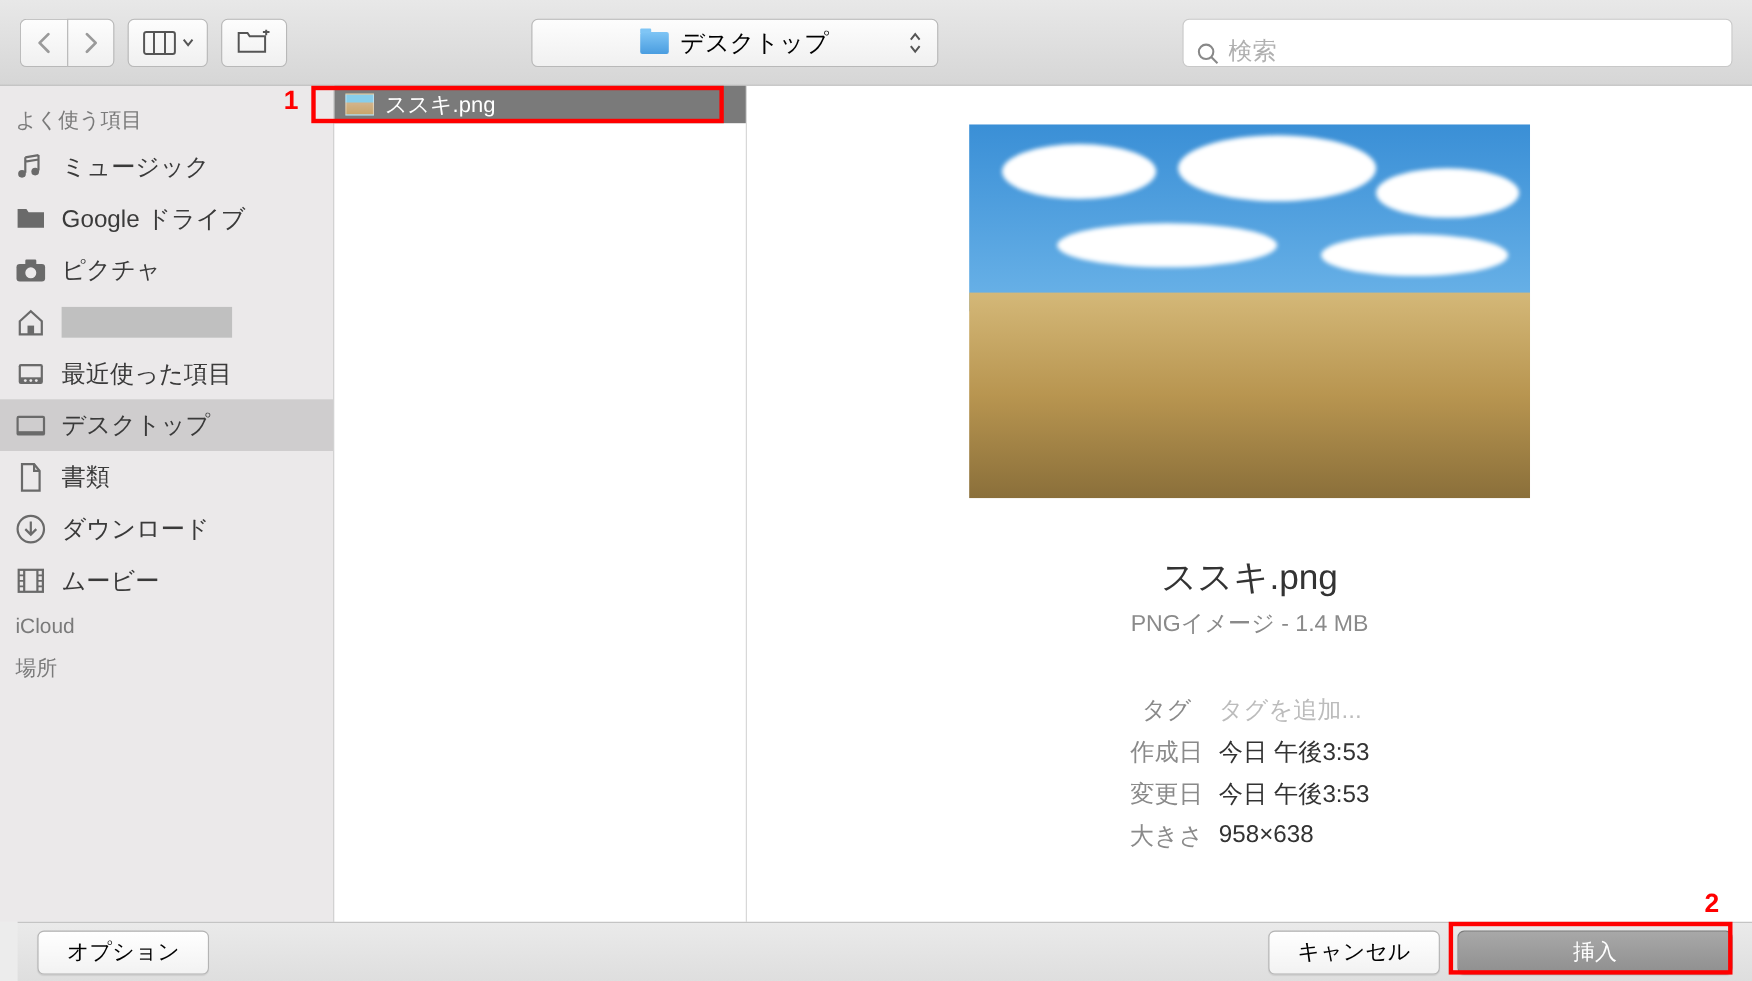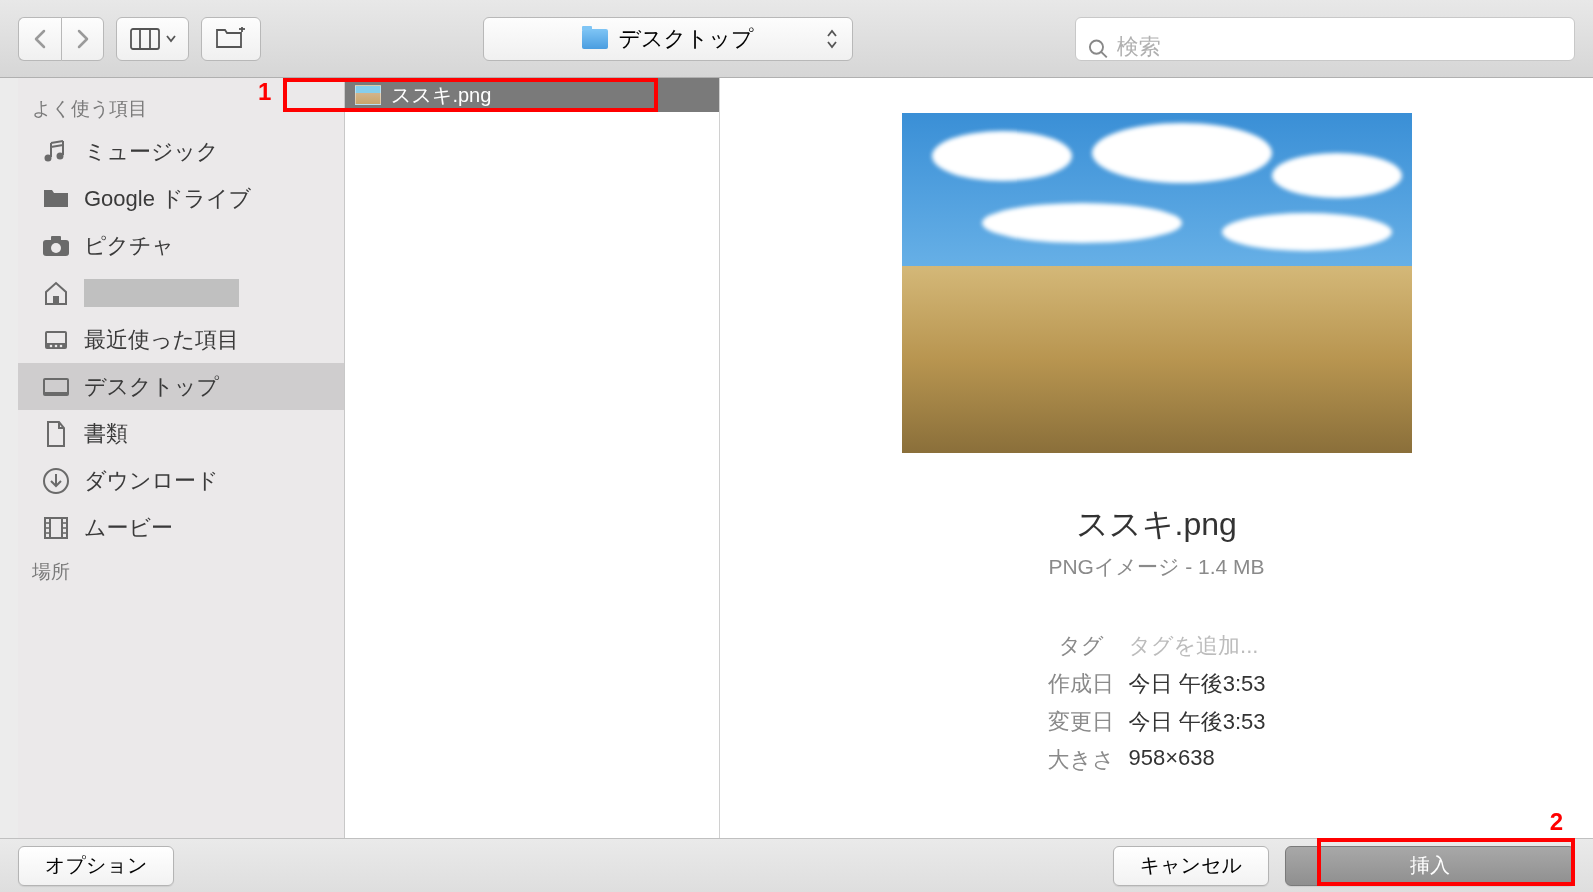--- a/index.html
+++ b/index.html
@@ -81,38 +81,37 @@
       color: #333;
     }
     .search-box input::placeholder { color: #b0b0b0; }
     
     .main-area {
       display: flex;
       height: 760px;
     }
     
     .sidebar {
-      width: 327px;
+      width: 304px;
       background: #ebe9ea;
       border-right: 1px solid #c8c8c8;
       padding-top: 10px;
       overflow-y: auto;
-      margin-left: 18px;
     }
     
     .sidebar-header {
       color: #7a7a7a;
       font-size: 19px;
       padding: 8px 14px 6px;
     }
     
     .sidebar-item {
       display: flex; align-items: center;
       height: 47px;
-      padding: 0 22px;
+      padding: 0 12px;
       gap: 12px;
       font-size: 22px;
       color: #3a3a3a;
       cursor: pointer;
     }
     .sidebar-item.selected { background: #cfcdce; }
     .sidebar-item.redacted .redact-box { background: #c0c0c0; width: 155px; height: 28px; }
     
     .sidebar-icon {
       width: 32px; height: 32px;
@@ -179,21 +178,21 @@
       column-gap: 14px;
       row-gap: 8px;
       font-size: 22px;
     }
     .meta-label { color: #8a8a8a; text-align: center; }
     .meta-value { color: #333; }
     .meta-value.placeholder { color: #bcbcbc; }
     
     .bottom-bar {
       position: absolute;
-      bottom: 0; left: 0; right: 0;
+      bottom: 0; left: 16px; right: 0;
       height: 54px;
       background: linear-gradient(to bottom, #eaeaea, #dedede);
       border-top: 1px solid #c0c0c0;
       display: flex;
       align-items: center;
       padding: 0 18px;
     }
     
     .push-btn {
       height: 40px;
@@ -202,21 +201,21 @@
       border: 1px solid #b4b4b4;
       border-radius: 6px;
       font-size: 20px;
       box-shadow: 0 1px 1px rgba(0,0,0,0.08);
       cursor: pointer;
     }
     .push-btn.insert {
       background: linear-gradient(to bottom, #a8a8a8, #8f8f8f);
       color: #fff;
       border-color: #7a7a7a;
-      width: 290px;
+      width: 250px;
     }
     
     .callout {
       position: absolute;
       border: 4px solid #ff0000;
       pointer-events: none;
     }
     .callout-label {
       position: absolute;
       color: #ff0000;
@@ -372,20 +371,21 @@
             <line x1="3" y1="8" x2="8" y2="8" stroke="#6a6a6a" stroke-width="1.6"></line>
             <line x1="3" y1="13" x2="8" y2="13" stroke="#6a6a6a" stroke-width="1.6"></line>
             <line x1="3" y1="18" x2="8" y2="18" stroke="#6a6a6a" stroke-width="1.6"></line>
             <line x1="20" y1="8" x2="25" y2="8" stroke="#6a6a6a" stroke-width="1.6"></line>
             <line x1="20" y1="13" x2="25" y2="13" stroke="#6a6a6a" stroke-width="1.6"></line>
             <line x1="20" y1="18" x2="25" y2="18" stroke="#6a6a6a" stroke-width="1.6"></line>
           </svg>
         </div>
         <span>ムービー</span>
       </div>
+      <div class="sidebar-header">iCloud</div>
       <div class="sidebar-header">場所</div>
     </div>
 
   <div class="file-list-col" id="file-list">
       <div class="file-row selected">
         <div class="thumb"></div>
         <span>ススキ.png</span>
       </div>
     </div>
 

